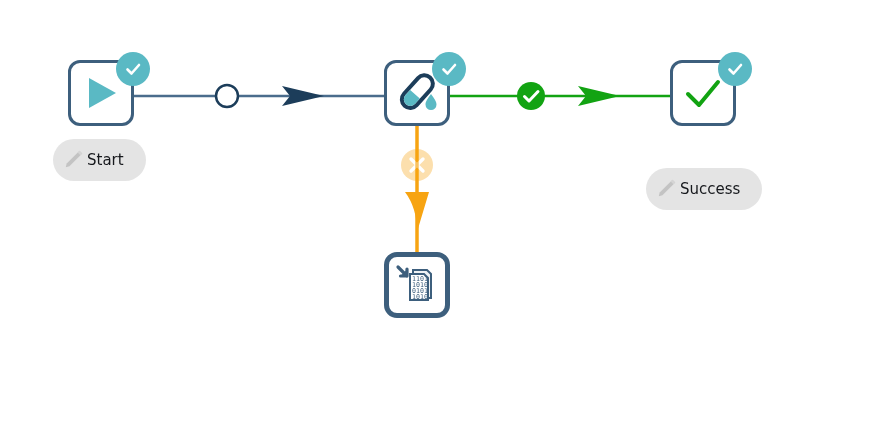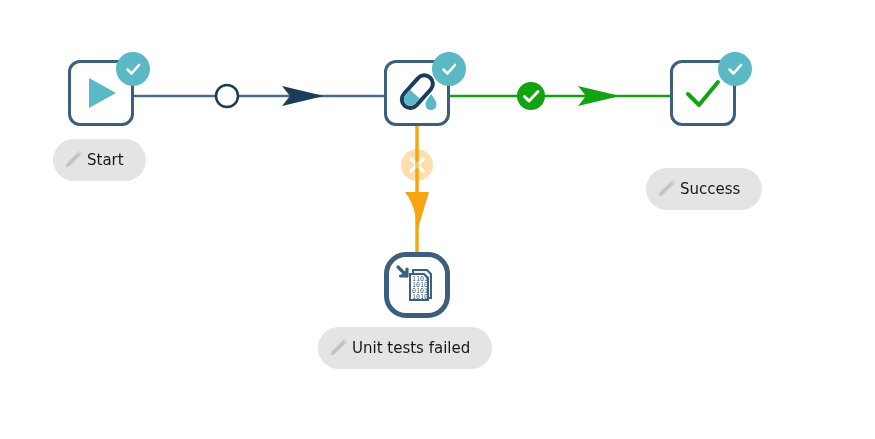--- a/index.html
+++ b/index.html
@@ -31,21 +31,21 @@
     box-sizing: border-box;
     background: #ffffff;
     border: 3px solid #3d5f7d;
     border-radius: 12px;
     display: flex;
     align-items: center;
     justify-content: center;
   }
   .node.thick {
     border-width: 5px;
-    border-radius: 22px;
+    border-radius: 13px;
   }
   .node-icon {
     display: block;
   }
 
   
   .badge {
     position: absolute;
     width: 34px;
     height: 34px;
@@ -192,21 +192,14 @@
         <text x="18" y="19">1101</text>
         <text x="18" y="25">1010</text>
         <text x="18" y="31">0101</text>
         <text x="18" y="37">1010</text>
       </g>
 
       <path d="M 4 5 L 13 14 M 13 14 L 13 7 M 13 14 L 6.5 14" fill="none" stroke="#3d5f7d" stroke-width="3.2" stroke-linecap="round" stroke-linejoin="round"></path>
       <path d="M 13.5 14.5 L 6 14.5 L 13.5 7 Z" fill="#3d5f7d"></path>
     </svg>
   </div>
-  <div class="label-pill" style="left:318px; top:327px;">
-    <svg class="pencil-watermark" viewBox="0 0 24 24">
-      <path d="M 3 21 L 7 20 L 21 6 L 18 3 L 4 17 Z" fill="#a9a9a9"></path>
-      <path d="M 18 3 L 21 6 L 19 8 L 16 5 Z" fill="#c9c9c9"></path>
-    </svg>
-    <span class="label-text">Unit tests failed</span>
-  </div>
 
 </div>
 
 </body></html>

